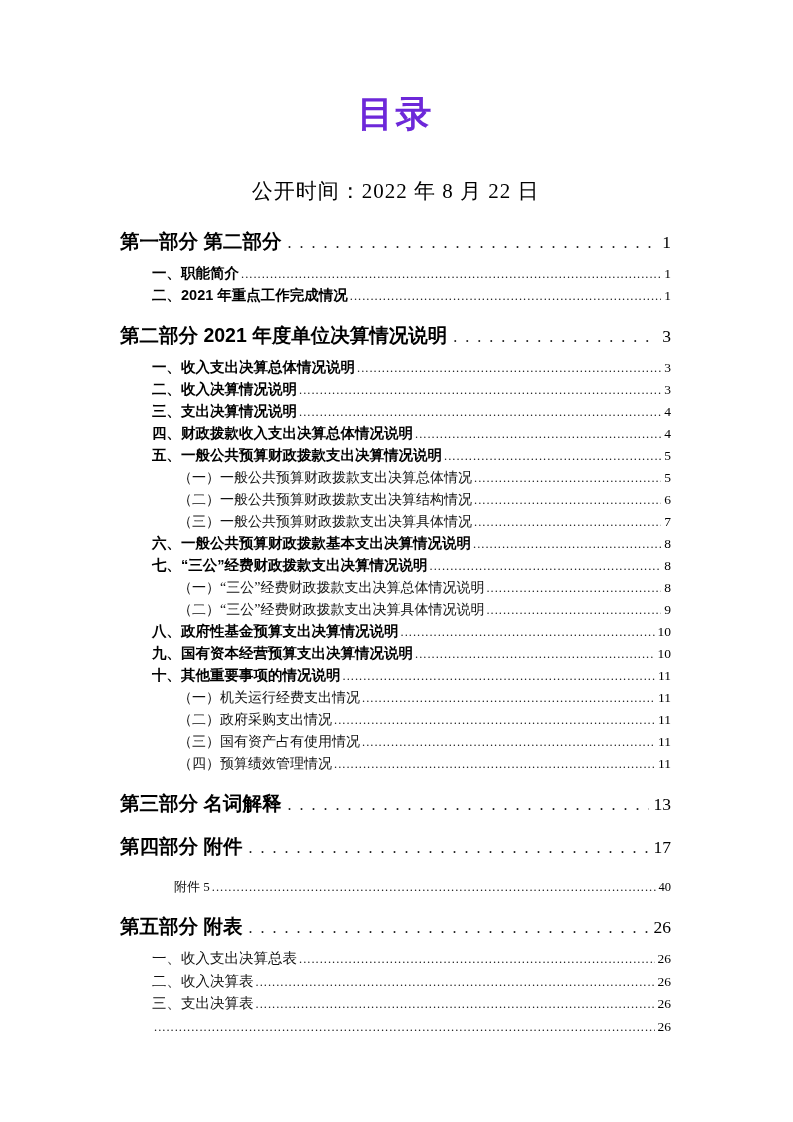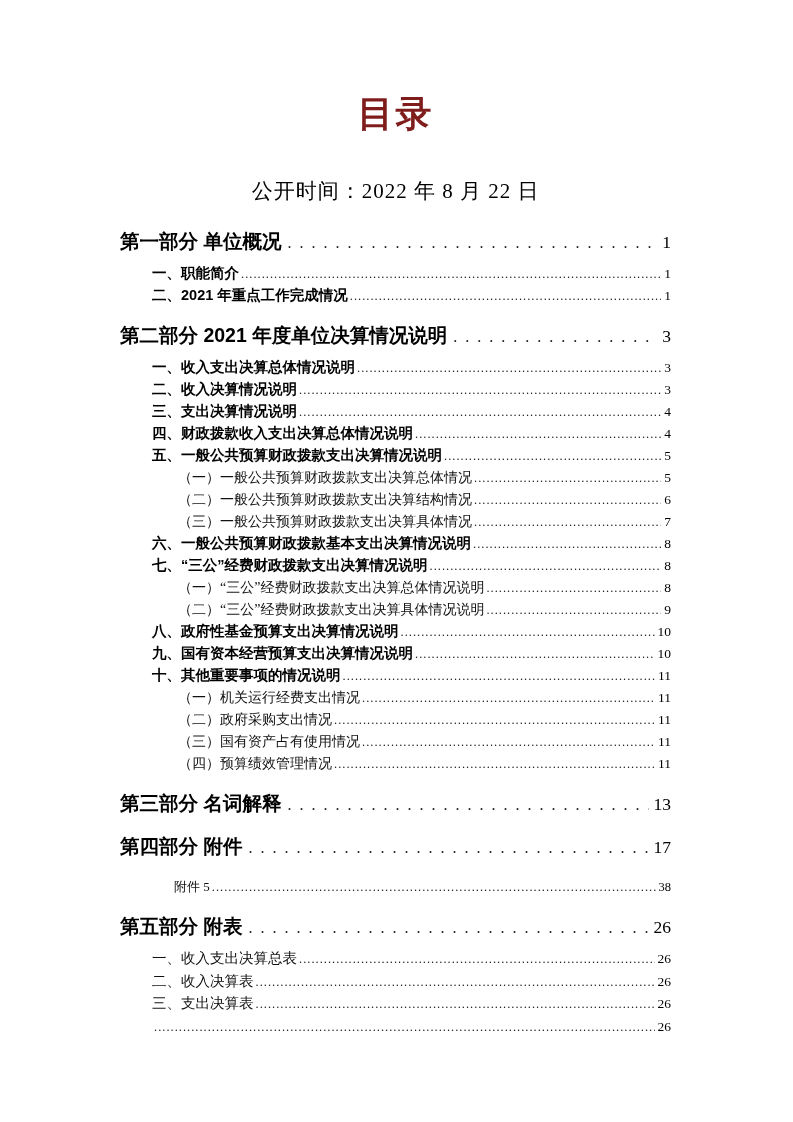--- a/index.html
+++ b/index.html
@@ -15,21 +15,21 @@
     background:#ffffff;
   }
   .doc-title {
     margin:0;
     text-align:center;
     font-family:"Liberation Sans","DejaVu Sans",sans-serif;
     font-weight:700;
     font-size:36px;
     line-height:44px;
     letter-spacing:2px;
-    color:#7f1d1d;
+    color:#6d28d9;
   }
   .pub-date {
     margin-top:42px;
     text-align:center;
     font-family:"Liberation Serif","DejaVu Serif",serif;
     font-size:21px;
     line-height:26px;
     letter-spacing:1px;
     color:#000000;
   }
@@ -114,21 +114,21 @@
   .lvl-attachment .toc-page { font-size:12.5px; }
 </style>
 </head>
 <body>
 
 <div class="page">
   <h1 class="doc-title">目录</h1>
   <div class="pub-date">公开时间：2022 年 8 月 22 日</div>
   <div class="toc" id="toc">
       <div class="toc-row lvl-part">
-        <span class="toc-label">第一部分 单位概况</span>
+        <span class="toc-label">第一部分 第二部分</span>
         <span class="toc-leader">. . . . . . . . . . . . . . . . . . . . . . . . . . . . . . . . . . . . . . . . . . . . . . . . . . . . . . . . . . . . . . . . . . . . . . . . . . . . . . . . . . . . . . . . . . . . . . . . . . . . . . . . . . . . . . . . . . . . . . . . </span>
         <span class="toc-page">1</span>
       </div>
       <div class="toc-row lvl-item">
         <span class="toc-label">一、职能简介</span>
         <span class="toc-leader">....................................................................................................................................................................................................................................................................................................................................................................................................................................................................................................................</span>
         <span class="toc-page">1</span>
       </div>
       <div class="toc-row lvl-item">
         <span class="toc-label">二、2021 年重点工作完成情况</span>
@@ -241,21 +241,21 @@
         <span class="toc-page">13</span>
       </div>
       <div class="toc-row lvl-part">
         <span class="toc-label">第四部分 附件</span>
         <span class="toc-leader">. . . . . . . . . . . . . . . . . . . . . . . . . . . . . . . . . . . . . . . . . . . . . . . . . . . . . . . . . . . . . . . . . . . . . . . . . . . . . . . . . . . . . . . . . . . . . . . . . . . . . . . . . . . . . . . . . . . . . . . . </span>
         <span class="toc-page">17</span>
       </div>
       <div class="toc-row lvl-attachment">
         <span class="toc-label">附件 5</span>
         <span class="toc-leader">....................................................................................................................................................................................................................................................................................................................................................................................................................................................................................................................</span>
-        <span class="toc-page">38</span>
+        <span class="toc-page">40</span>
       </div>
       <div class="toc-row lvl-part">
         <span class="toc-label">第五部分 附表</span>
         <span class="toc-leader">. . . . . . . . . . . . . . . . . . . . . . . . . . . . . . . . . . . . . . . . . . . . . . . . . . . . . . . . . . . . . . . . . . . . . . . . . . . . . . . . . . . . . . . . . . . . . . . . . . . . . . . . . . . . . . . . . . . . . . . . </span>
         <span class="toc-page">26</span>
       </div>
       <div class="toc-row lvl-table">
         <span class="toc-label">一、收入支出决算总表</span>
         <span class="toc-leader">....................................................................................................................................................................................................................................................................................................................................................................................................................................................................................................................</span>
         <span class="toc-page">26</span>

